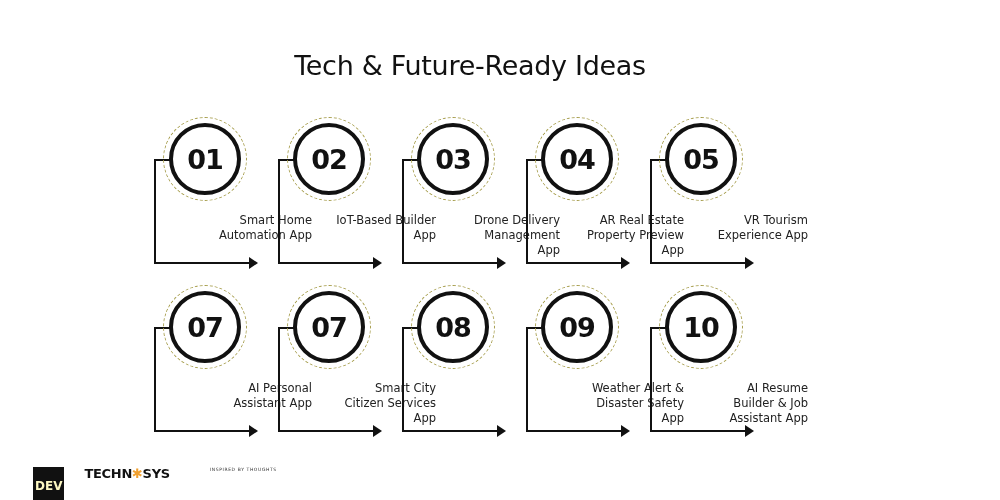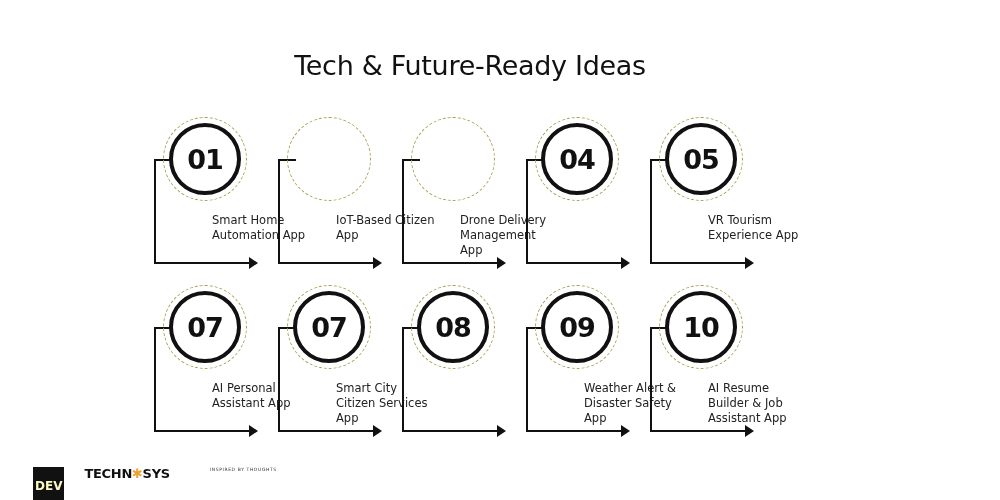--- a/index.html
+++ b/index.html
@@ -1,18 +1,18 @@
 <!DOCTYPE html>
 <html><head>
 <meta charset="utf-8">
 <style>
   html,body{margin:0;padding:0;background:#fff;}
   body{width:1000px;height:500px;position:relative;overflow:hidden;font-family:"DejaVu Sans","Liberation Sans",sans-serif;color:#111;}
   .title{position:absolute;left:0;width:940px;top:50px;text-align:center;font-size:27px;font-weight:400;letter-spacing:-0.3px;color:#111;}
-  .card{position:absolute;width:110px;height:155px;}
+  .card{position:absolute;width:110px;height:155px;text-align:right;}
   .card .frame{position:absolute;left:2px;top:42px;width:0;height:104px;border-left:2px solid #111;}
   .card .topline{position:absolute;left:2px;top:42px;width:18px;height:0;border-top:2px solid #111;}
   .card .bottomline{position:absolute;left:2px;top:145px;width:96px;height:0;border-top:2px solid #111;}
   .card .arrow{position:absolute;left:97px;top:140px;width:0;height:0;border-top:6px solid transparent;border-bottom:6px solid transparent;border-left:9px solid #111;}
   .card .ring{position:absolute;left:11px;top:0;width:84px;height:84px;border-radius:50%;border:1.5px dashed #a59c4a;box-sizing:border-box;}
   .card .circle{position:absolute;left:17px;top:6px;width:72px;height:72px;border-radius:50%;border:4px solid #111;box-sizing:border-box;background:#fff;display:flex;align-items:center;justify-content:center;}
   .card .num{font-size:27px;font-weight:700;letter-spacing:-1px;color:#111;}
   .card .label{position:absolute;left:12px;top:96px;width:100px;font-size:11.5px;line-height:15px;color:#222;margin-left:48px;}
   .logo{position:absolute;left:33px;top:467px;display:flex;align-items:flex-start;}
   .logo .dev{background:#111;color:#fef9c3;font-size:12px;font-weight:700;padding:12px 2px;height:29px;line-height:15px;}
@@ -37,39 +37,46 @@
         <span class="num">01</span>
       </div>
       <div class="label">Smart Home Automation App</div>
     </div>
     <div class="card" style="left: 276px; top: 117px;">
       <div class="frame"></div>
       <div class="topline"></div>
       <div class="bottomline"></div>
       <div class="arrow"></div>
       <div class="ring"></div>
-      <div class="label">IoT-Based Citizen App</div>
+      <div class="circle">
+        <span class="num">02</span>
+      </div>
+      <div class="label">IoT-Based Builder App</div>
     </div>
     <div class="card" style="left: 400px; top: 117px;">
       <div class="frame"></div>
       <div class="topline"></div>
       <div class="bottomline"></div>
       <div class="arrow"></div>
       <div class="ring"></div>
+      <div class="circle">
+        <span class="num">03</span>
+      </div>
       <div class="label">Drone Delivery Management App</div>
     </div>
     <div class="card" style="left: 524px; top: 117px;">
       <div class="frame"></div>
       <div class="topline"></div>
       <div class="bottomline"></div>
       <div class="arrow"></div>
       <div class="ring"></div>
       <div class="circle">
         <span class="num">04</span>
       </div>
+      <div class="label">AR Real Estate Property Preview App</div>
     </div>
     <div class="card" style="left: 648px; top: 117px;">
       <div class="frame"></div>
       <div class="topline"></div>
       <div class="bottomline"></div>
       <div class="arrow"></div>
       <div class="ring"></div>
       <div class="circle">
         <span class="num">05</span>
       </div>

